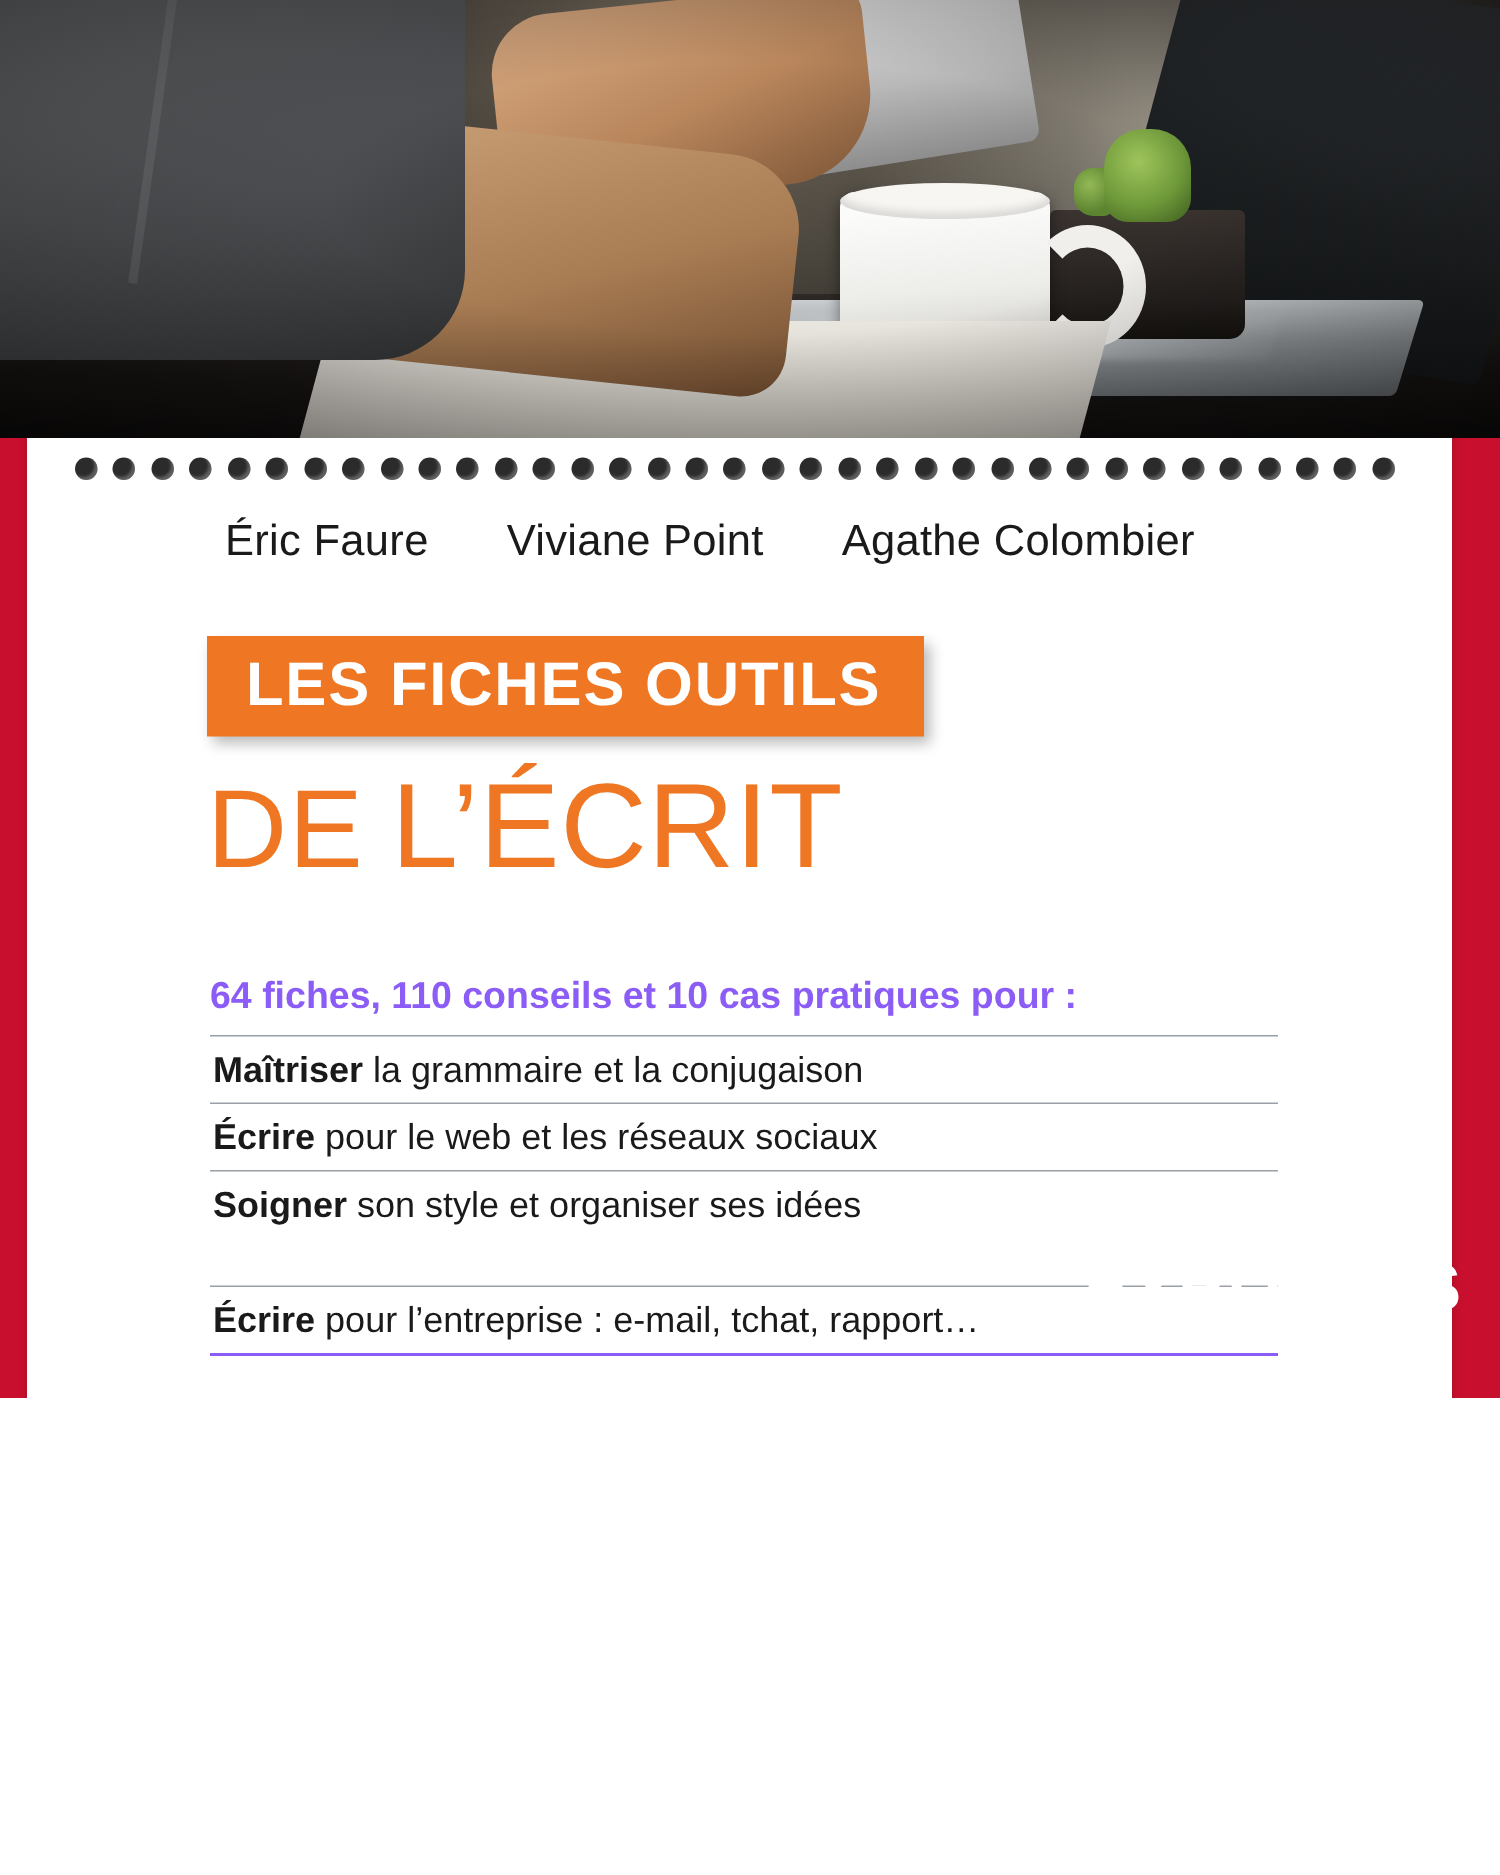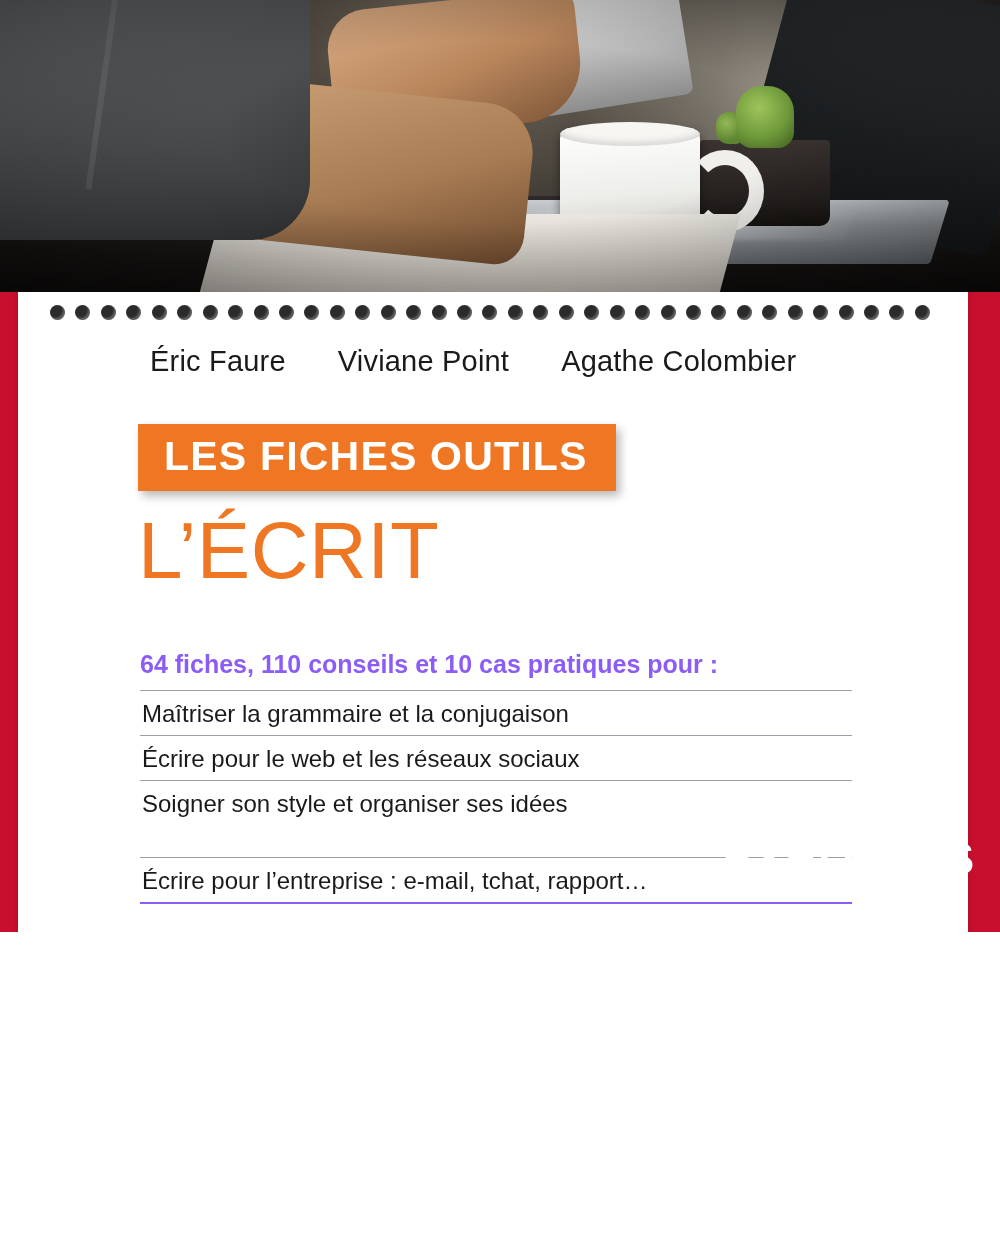--- a/index.html
+++ b/index.html
@@ -313,21 +313,21 @@
     padding: 9px 2px 7px 2px;
     font-size: 24px;
     color: #1a1a1a;
     white-space: nowrap;
   }
   .feature-row:last-child {
     border-bottom: 2px solid #8b5cf6;
     margin-top: 32px;
   }
   .feature-lead {
-    font-weight: normal;
+    font-weight: bold;
   }
   .feature-rest {
     font-weight: normal;
     text-align: right;
   }
 
   
   .publisher {
     position: absolute;
     right: 24px;
@@ -416,20 +416,21 @@
     <div class="author">Éric Faure</div>
     <div class="author">Viviane Point</div>
     <div class="author">Agathe Colombier</div>
   </div>
 
   <div class="title-badge">
     <div class="title-badge-text">LES FICHES OUTILS</div>
   </div>
 
   <div class="title-main">
+    <div class="title-de">DE</div>
     <div class="title-ecrit">L’ÉCRIT</div>
   </div>
 
   <div class="subtitle">64 fiches, 110 conseils et 10 cas pratiques pour :</div>
 
   <div class="feature-list">
     <div class="feature-row">
       <span class="feature-lead">Maîtriser</span><span class="feature-rest"> la grammaire et la conjugaison</span>
     </div>
     <div class="feature-row">

